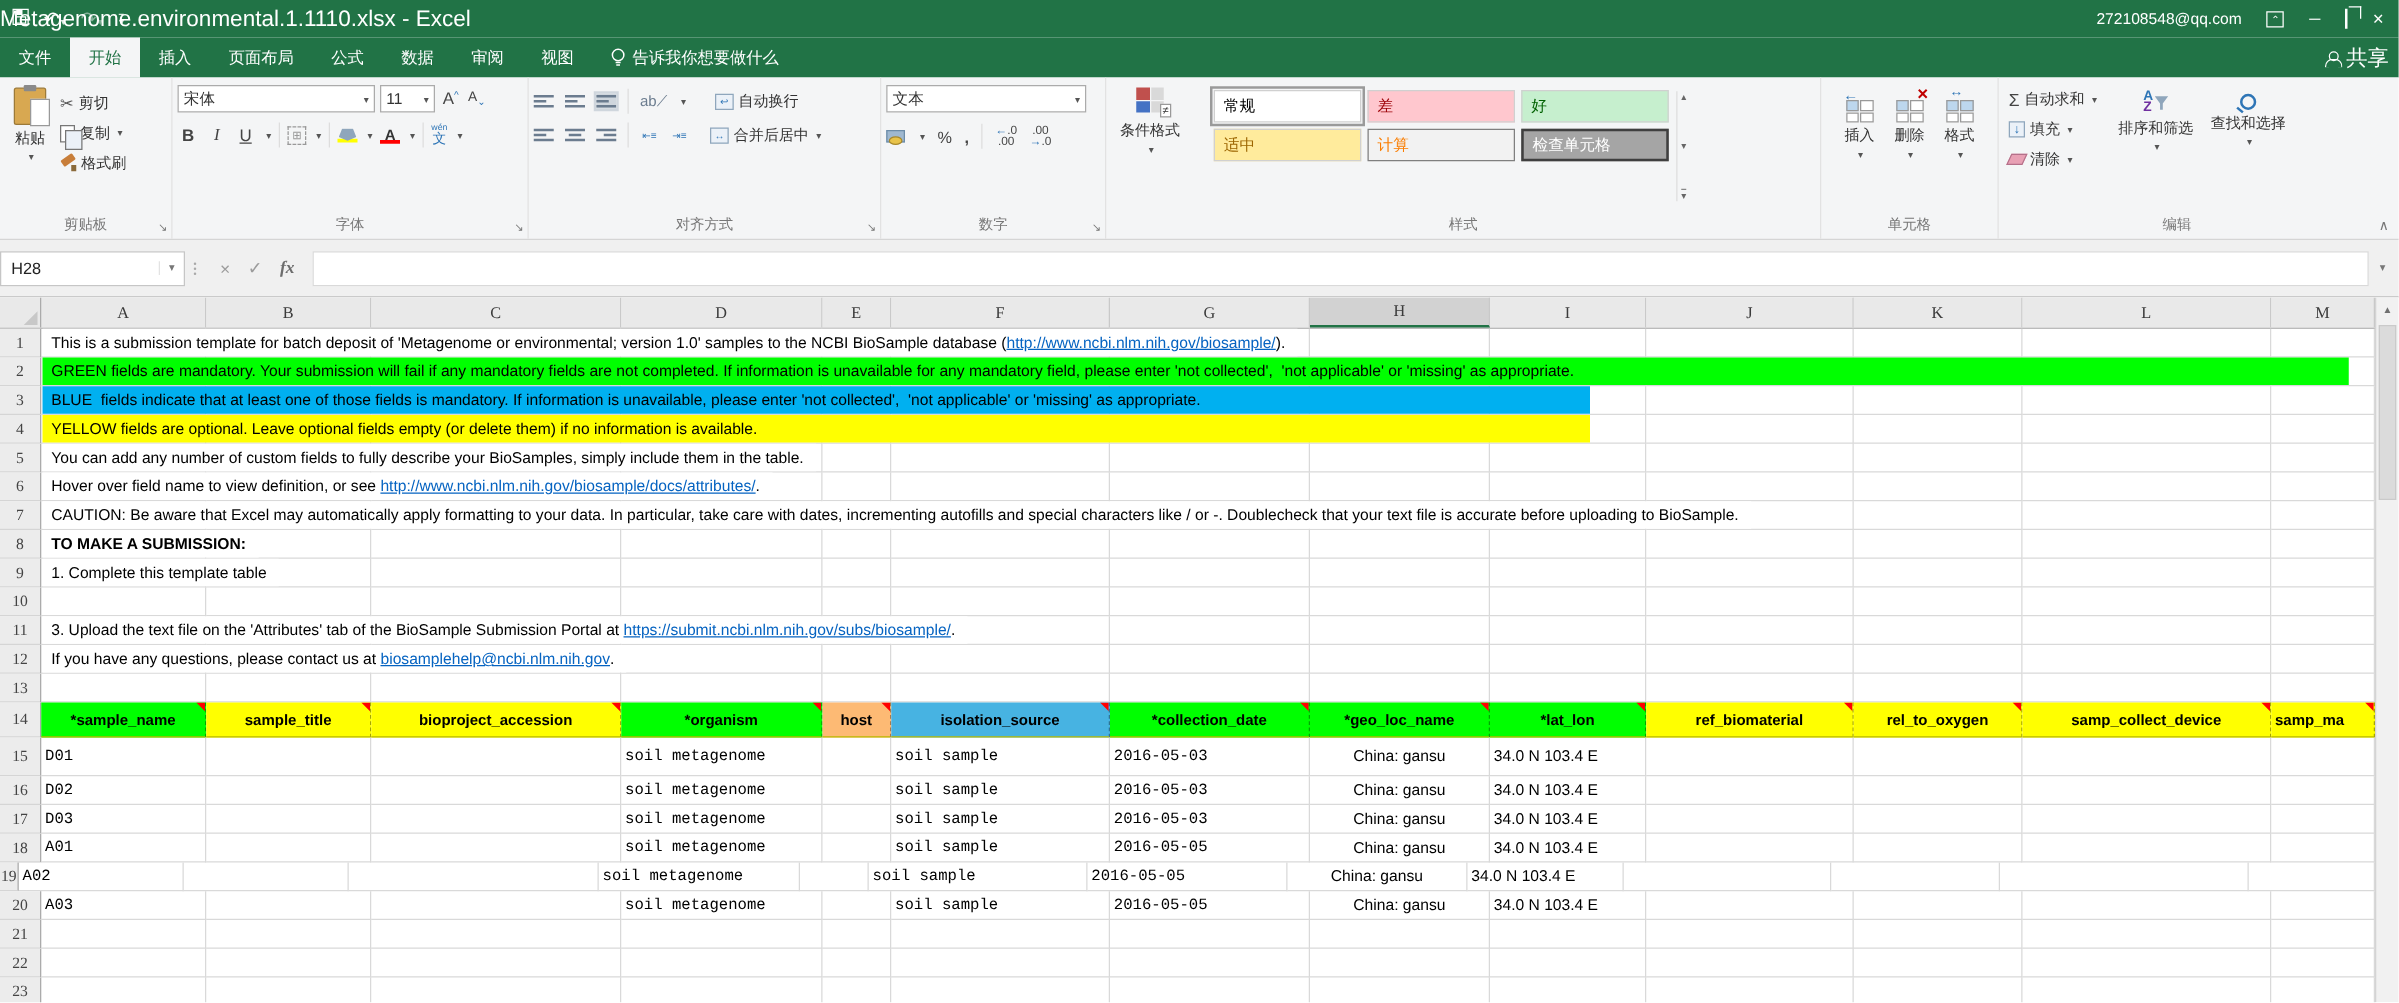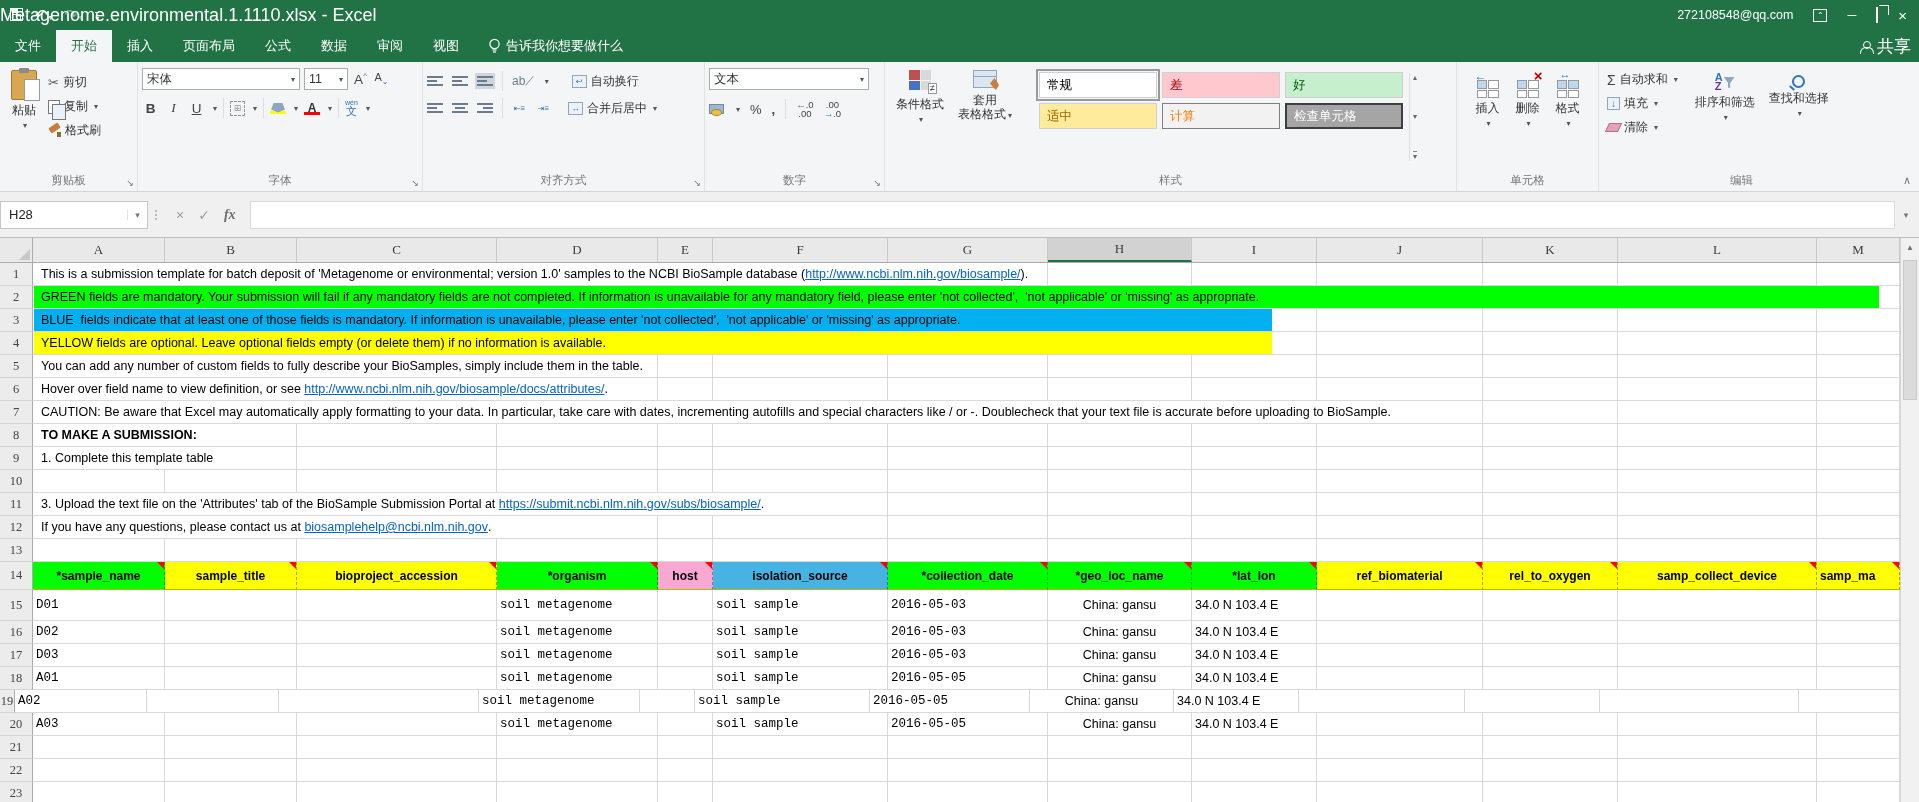--- a/index.html
+++ b/index.html
@@ -351,24 +351,20 @@
         <div class="bigbtn">
           <span class="condic">
               <i class="r"></i>
               <i></i>
               <i class="b"></i>
               <i></i>
             </span>
           <span style="margin-top:4px;">条件格式</span>
           <span class="dd">▾</span>
         </div>
-        <div class="bigbtn">
-          <span class="tableic"></span>
-          <span style="margin-top:4px;line-height:1.15;text-align:center;"><span>套用</span><br><span>表格格式</span><span class="dd">▾</span></span>
-        </div>
         <div class="gallery" id="style-gallery">
             <div class="gcell selected" style="background: rgb(255, 255, 255); color: rgb(0, 0, 0);">常规</div>
             <div class="gcell" style="background: rgb(255, 199, 206); color: rgb(156, 0, 6);">差</div>
             <div class="gcell" style="background: rgb(198, 239, 206); color: rgb(0, 97, 0);">好</div>
             <div class="gcell" style="background: rgb(255, 235, 156); color: rgb(156, 101, 0);">适中</div>
             <div class="gcell" style="background: rgb(242, 242, 242); color: rgb(250, 125, 0); border: 1px solid rgb(127, 127, 127);">计算</div>
             <div class="gcell" style="background: rgb(165, 165, 165); color: rgb(255, 255, 255); border: 2px solid rgb(63, 63, 63);">检查单元格</div>
           </div>
         <div class="galarrows">
           <span>▴</span>
@@ -725,21 +721,21 @@
               <span class="tri"></span>
             </div>
             <div class="cell hcell" style="width: 200px; background: rgb(255, 255, 0);">
               <span>bioproject_accession</span>
               <span class="tri"></span>
             </div>
             <div class="cell hcell" style="width: 161px; background: rgb(0, 255, 0);">
               <span>*organism</span>
               <span class="tri"></span>
             </div>
-            <div class="cell hcell" style="width: 55px; background: #f9a8d4;">
+            <div class="cell hcell" style="width: 55px; background: #fdba74;">
               <span>host</span>
               <span class="tri"></span>
             </div>
             <div class="cell hcell" style="width: 175px; background: rgb(71, 179, 226);">
               <span>isolation_source</span>
               <span class="tri"></span>
             </div>
             <div class="cell hcell" style="width: 160px; background: rgb(0, 255, 0);">
               <span>*collection_date</span>
               <span class="tri"></span>

